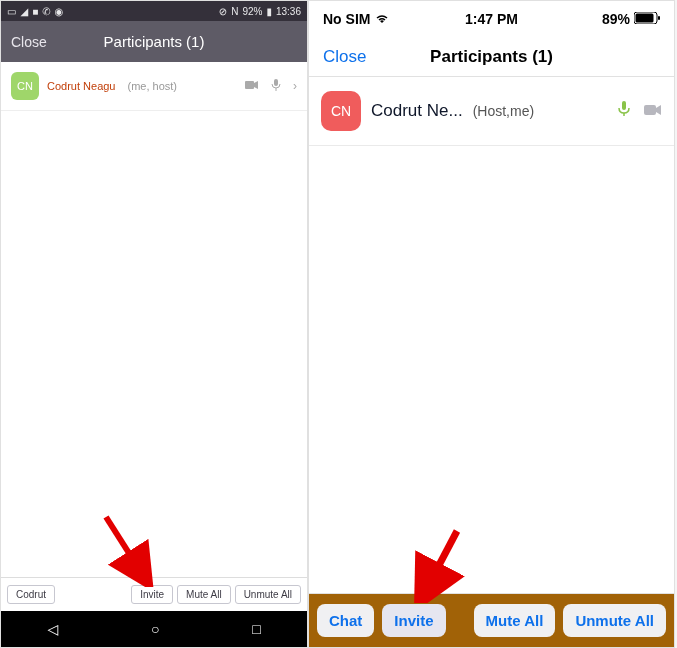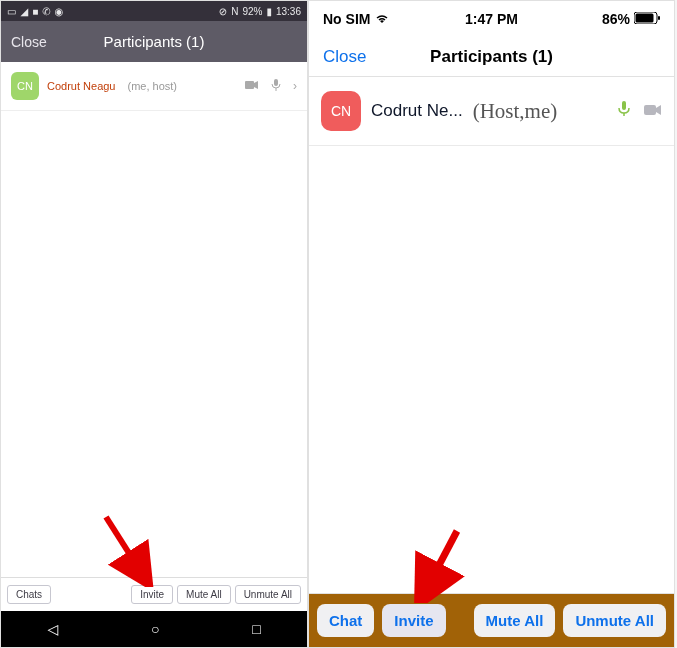--- a/index.html
+++ b/index.html
@@ -177,23 +177,22 @@
       font-size: 14px;
       display: flex;
       align-items: center;
       justify-content: center;
     }
     .ios-participant .name {
       font-size: 17px;
       color: #0f172a;
     }
     .ios-participant .role {
-      font-size: 21px;
+      font-size: 14px;
       color: #555;
-      font-family: Liberation Serif, serif;
     }
     .ios-participant .spacer { flex: 1; }
     .mic-ios { color: #8ac349; font-size: 16px; margin: 0 4px; }
     .cam-ios { color: #b7b7be; font-size: 16px; }
 
     
     .ios-toolbar {
       height: 54px;
       border-top: 1px solid #e1e1e1;
       display: flex;
@@ -281,21 +280,21 @@
             <marker id="ah1" markerWidth="8" markerHeight="8" refX="4" refY="4" orient="auto">
               <path d="M0,0 L8,4 L0,8 Z" fill="#e20000"></path>
             </marker>
           </defs>
         <line x1="10" y1="10" x2="45" y2="65" stroke="#e20000" stroke-width="6" marker-end="url(#ah1)"></line>
       </svg>
     </div>
   </div>
 
   <div class="android-toolbar">
-    <div class="btn">Chats</div>
+    <div class="btn">Codrut</div>
     <div class="btn-group">
       <div class="btn">Invite</div>
       <div class="btn">Mute All</div>
       <div class="btn">Unmute All</div>
     </div>
   </div>
 
   <div class="android-nav">
     <span>◁</span>
     <span>○</span>
@@ -311,21 +310,21 @@
       <span>
         <svg width="16" height="12" viewBox="0 0 16 12">
             <path d="M8 11 L6 9 Q8 7.5 10 9 Z" fill="#000"></path>
             <path d="M3 6 Q8 2 13 6" stroke="#000" fill="none" stroke-width="1.6"></path>
             <path d="M5 8 Q8 5.5 11 8" stroke="#000" fill="none" stroke-width="1.6"></path>
           </svg>
       </span>
     </div>
     <span class="center">1:47 PM</span>
     <div class="right">
-      <span>86%</span>
+      <span>89%</span>
       <span>
         <svg width="26" height="12" viewBox="0 0 26 12">
             <rect x="0" y="0" width="23" height="12" rx="3" fill="none" stroke="#000" stroke-width="1"></rect>
             <rect x="1.5" y="1.5" width="18" height="9" rx="1.5" fill="#000"></rect>
             <rect x="24" y="4" width="2" height="4" rx="1" fill="#000"></rect>
           </svg>
       </span>
     </div>
   </div>
 

